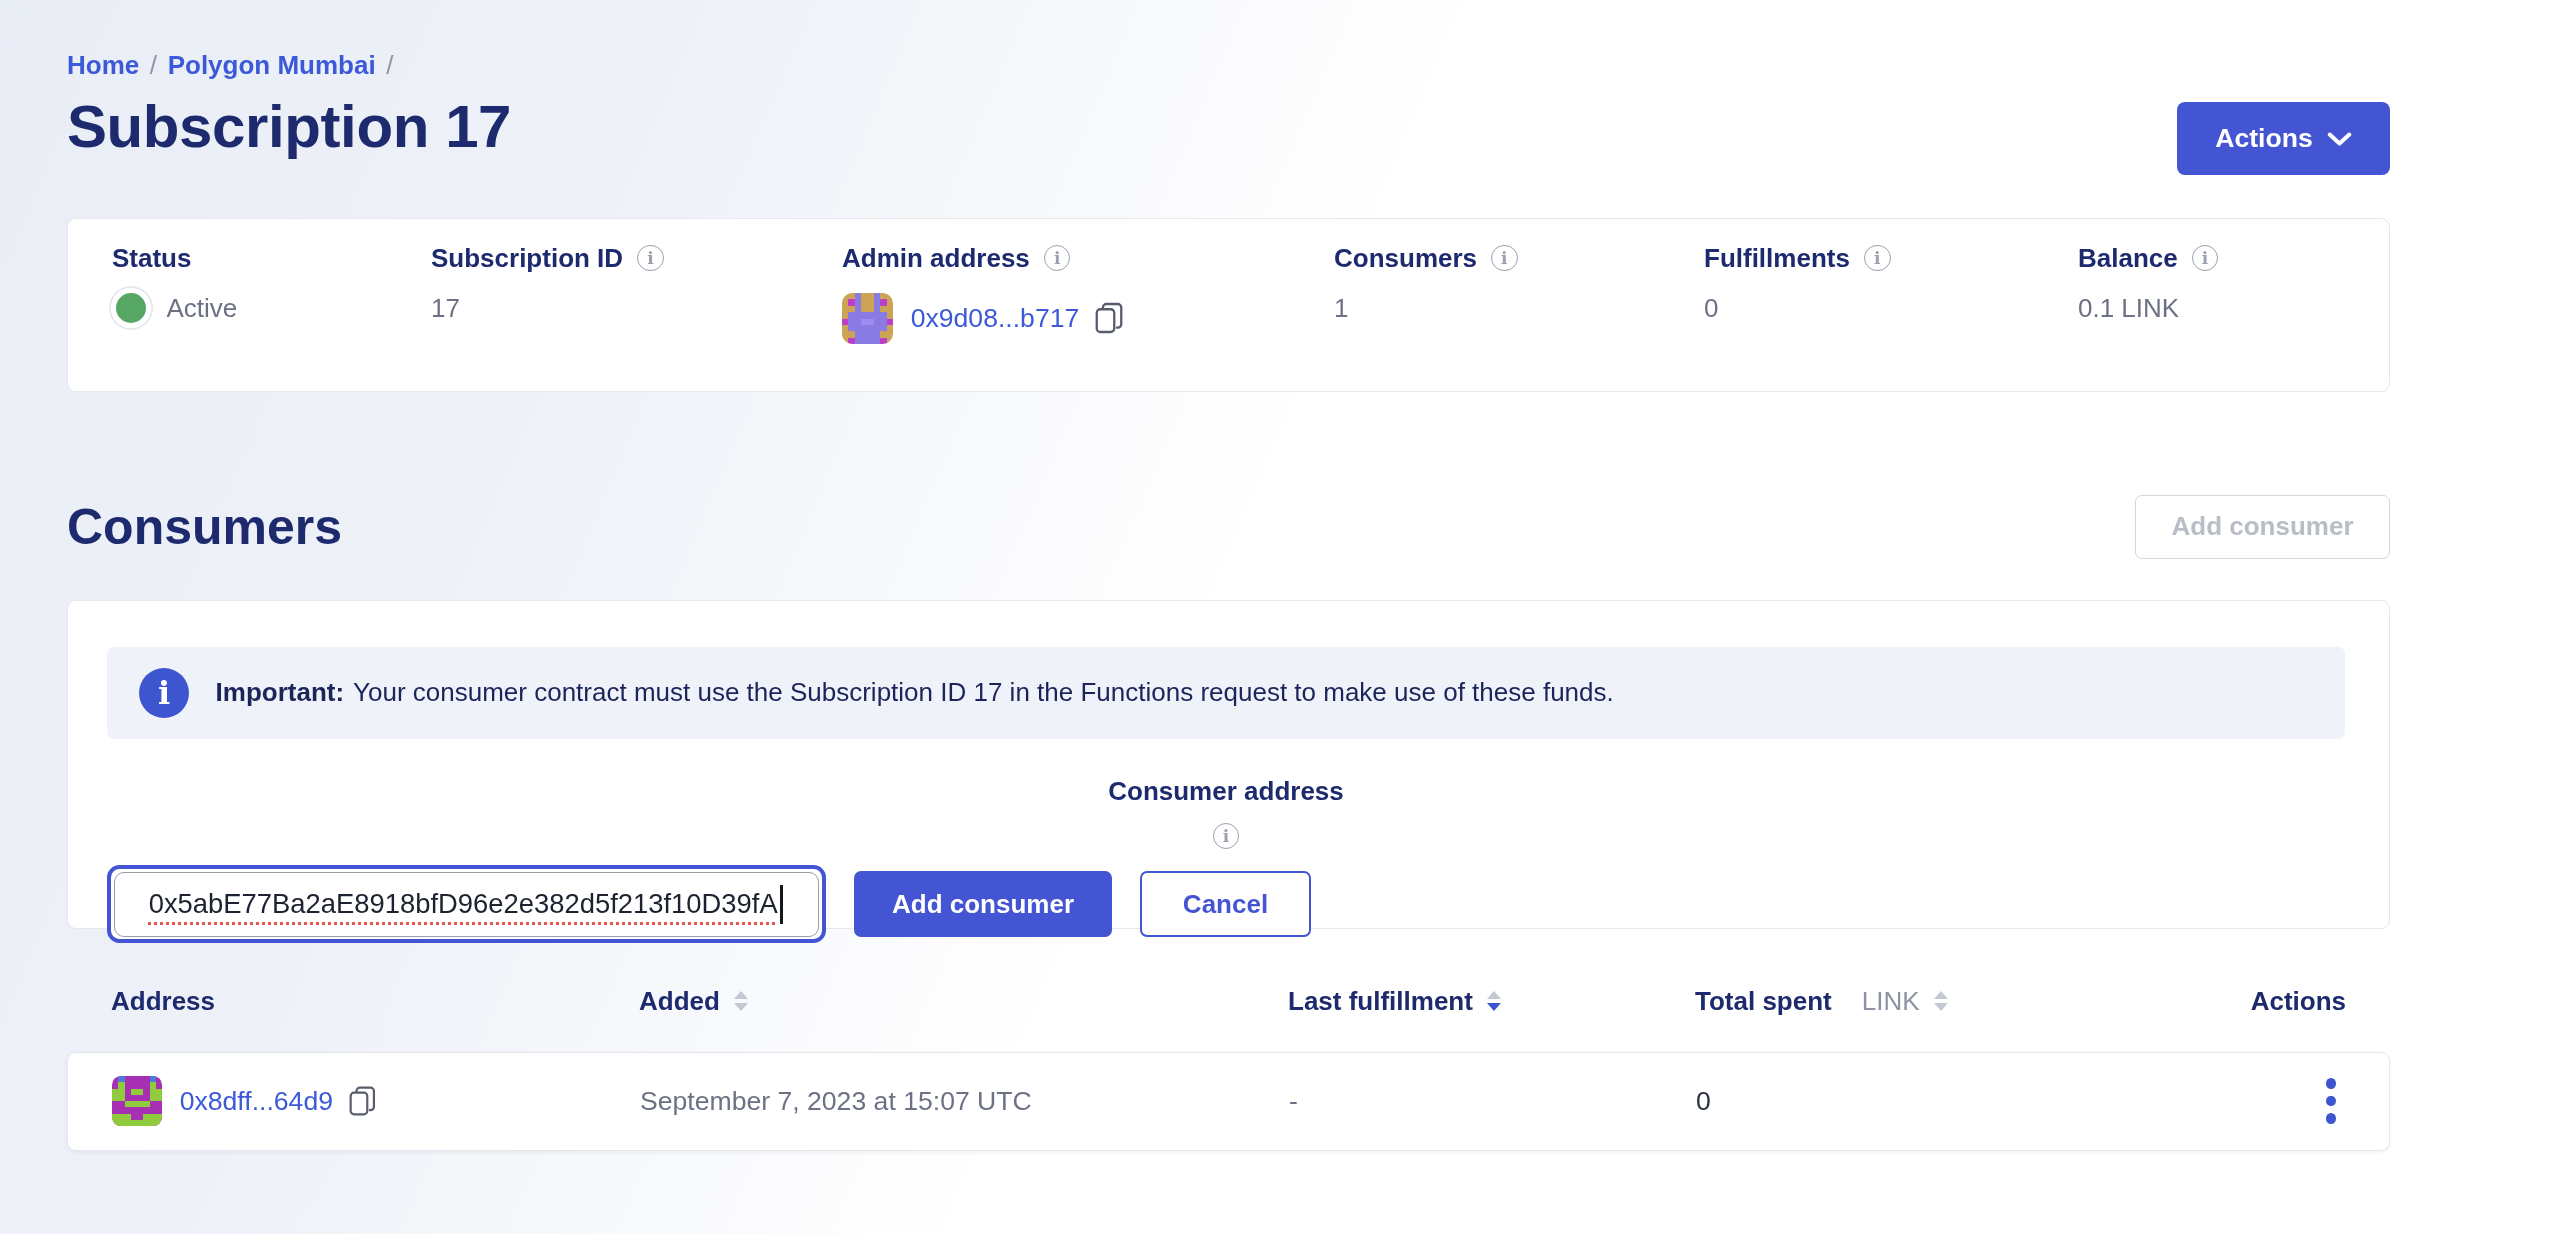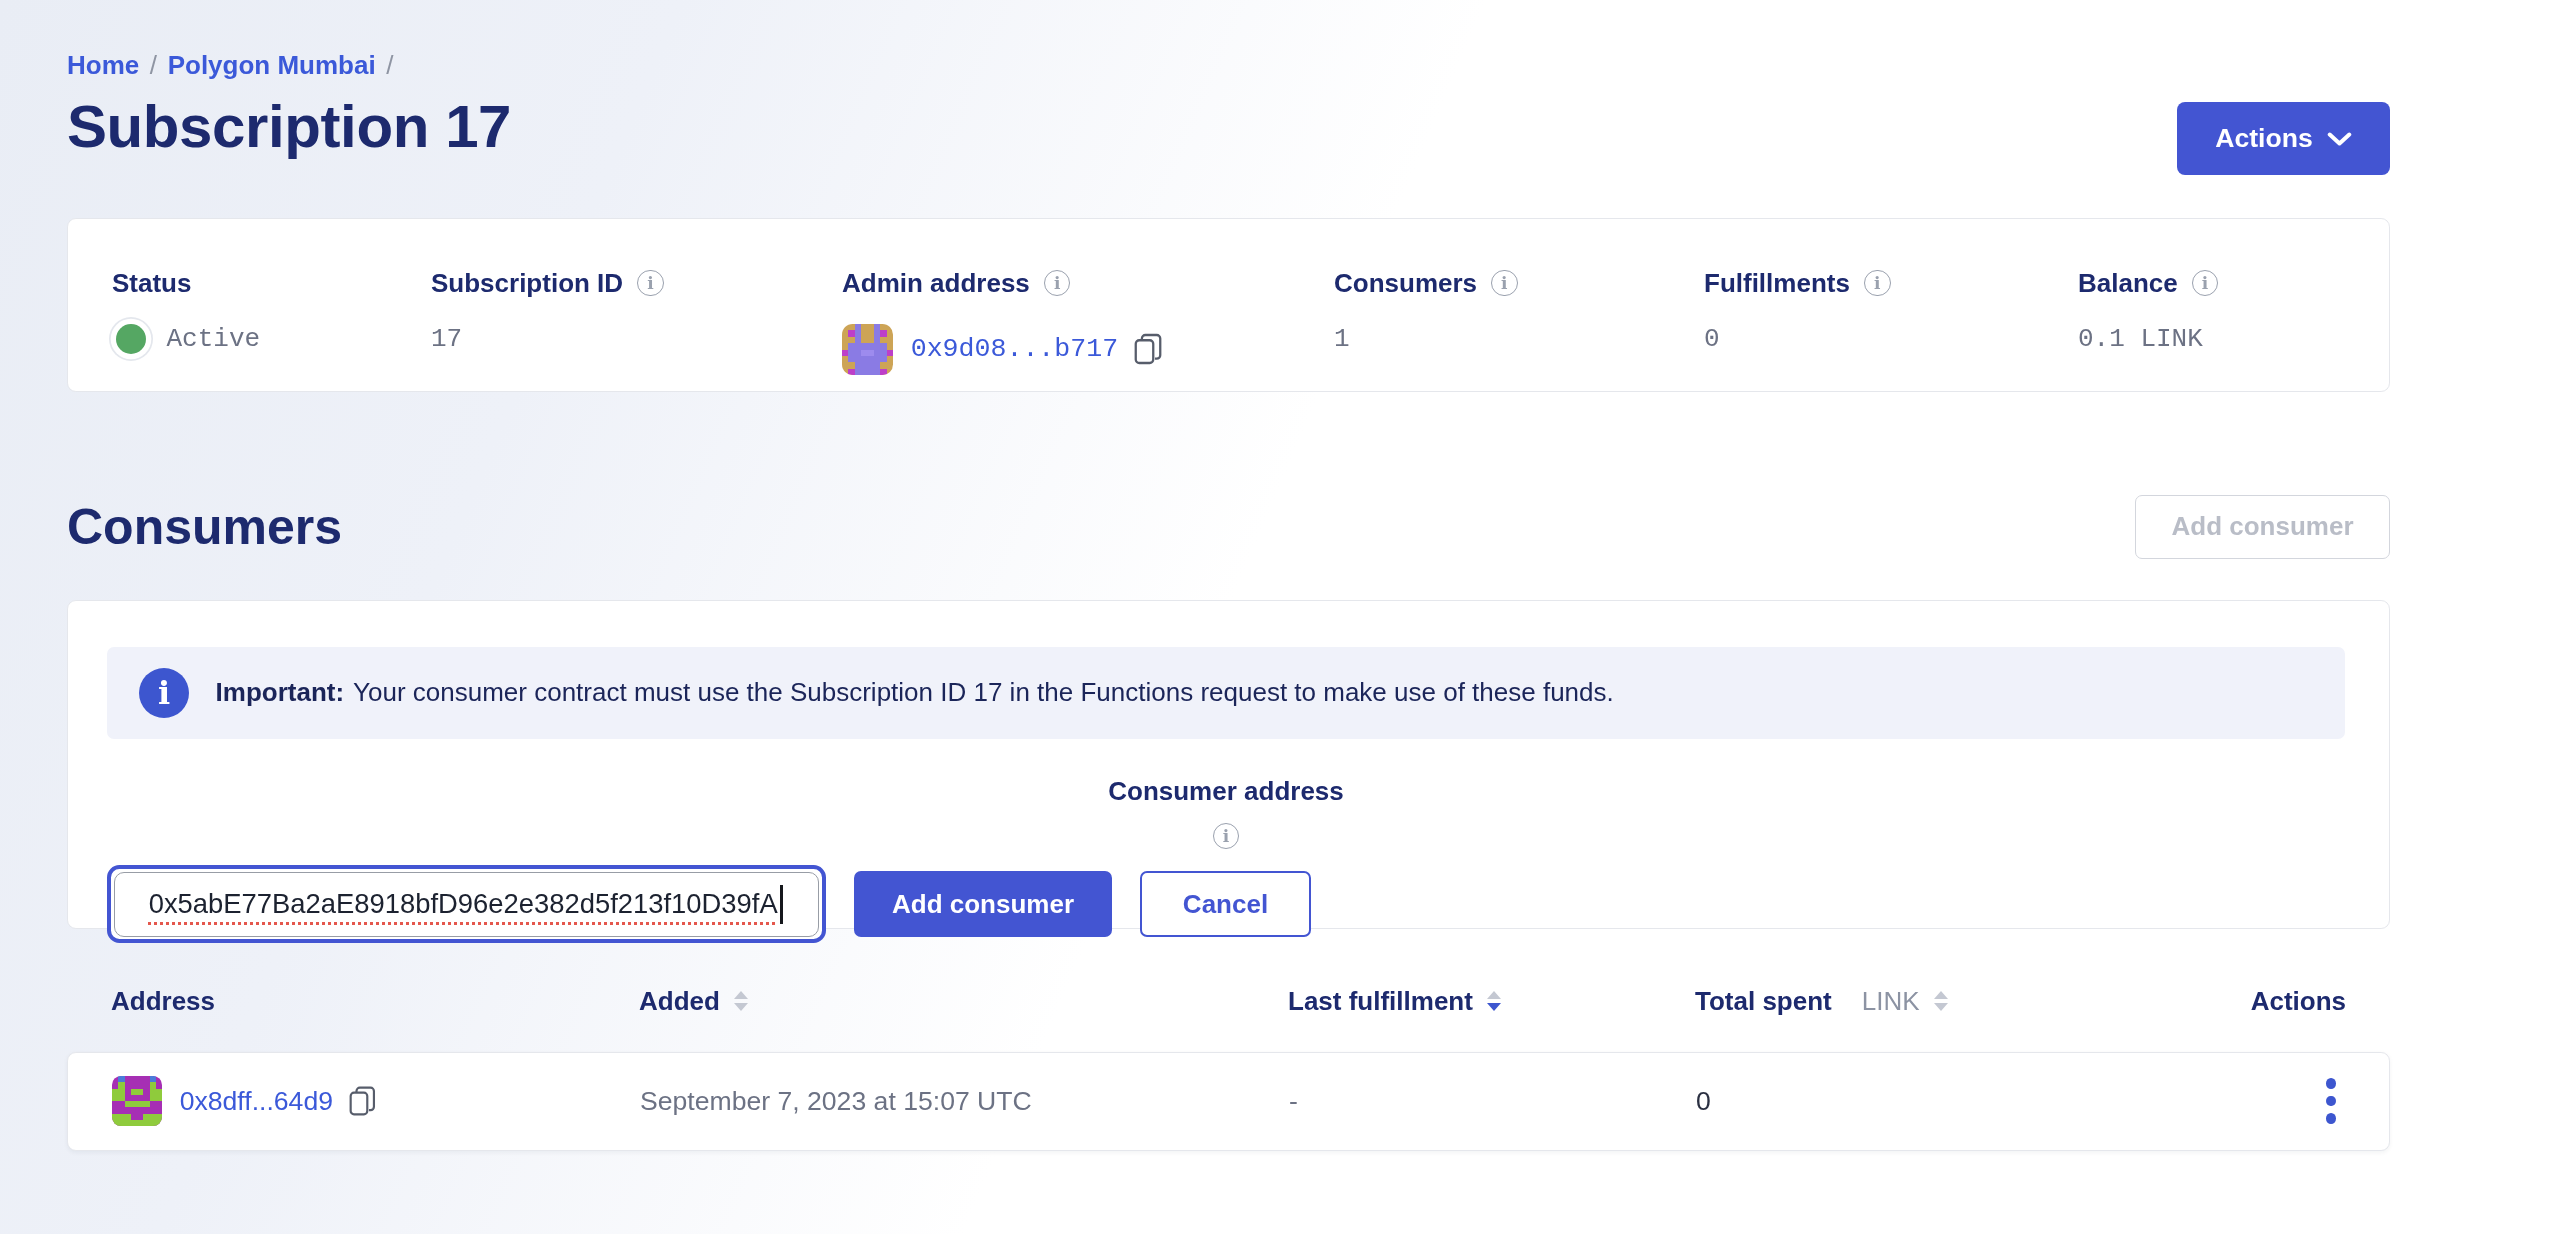--- a/index.html
+++ b/index.html
@@ -30,27 +30,27 @@
     background:#4355D2; color:#fff; font-family:inherit;
     font-size:26.6px; font-weight:700;
     display:flex; align-items:center; justify-content:center; gap:14px;
     cursor:pointer;
   }
 
   
   .summary-card {
     margin-top:57px; height:174px; background:#fff;
     border:1.8px solid #E5E7EC; border-radius:8.9px;
-    display:flex; padding:49px 0 0 44px;
+    display:flex; padding:24px 0 0 44px;
   }
   .sum-col { flex:0 0 auto; }
   .sum-col.c1{width:319px}.sum-col.c2{width:411px}.sum-col.c3{width:492px}
   .sum-col.c4{width:370px}.sum-col.c5{width:374px}.sum-col.c6{flex:1 1 auto}
   .sum-label { font-size:26px; font-weight:700; color:#1D2A6E; display:flex; align-items:center; gap:14px; }
-  .sum-value { margin-top:25px; font-size:26px; color:#6C7284; display:flex; align-items:center;font-family:Liberation Mono, monospace; }
+  .sum-value { margin-top:19px; font-size:26px; color:#6C7284; display:flex; align-items:center; }
   .ic-info {
     width:26.6px; height:26.6px; border:1.8px solid #9AA1AE; border-radius:50%;
     color:#9AA1AE; font-size:17px; font-weight:700;
     display:inline-flex; align-items:center; justify-content:center; flex:0 0 auto;
     font-family:"DejaVu Serif", serif;
   }
   .status-dot {
     width:30px; height:30px; border-radius:50%; background:#55A763;
     box-shadow:0 0 0 5.3px #ffffff, 0 0 0 7px #E4E7ED;
     margin:0 21px 0 3.5px; flex:0 0 auto;

